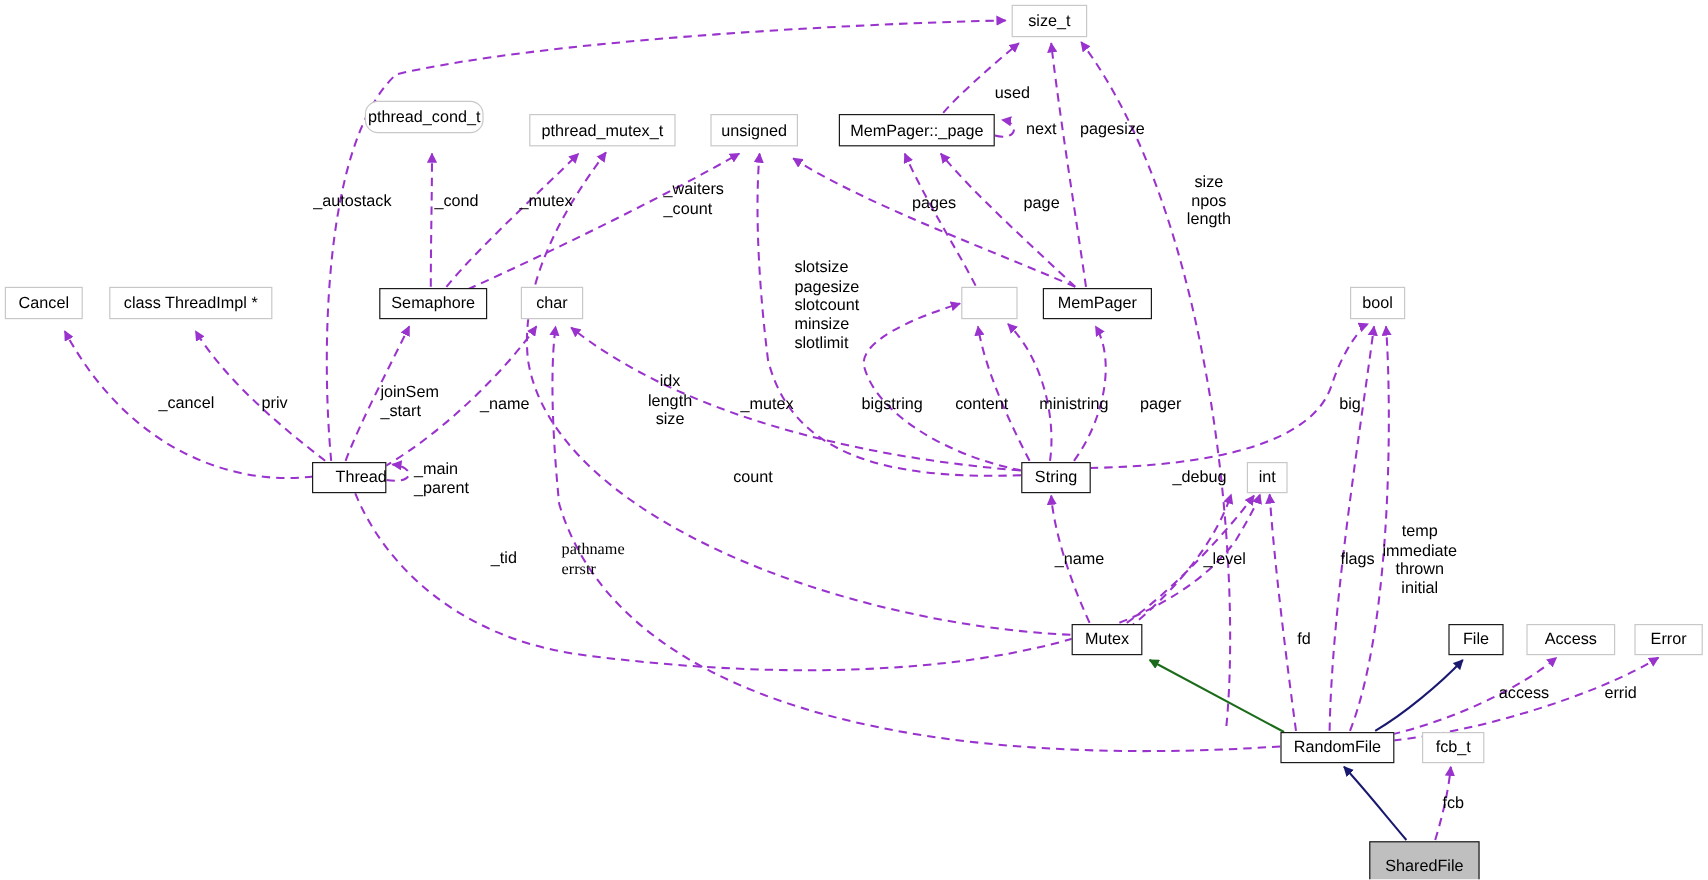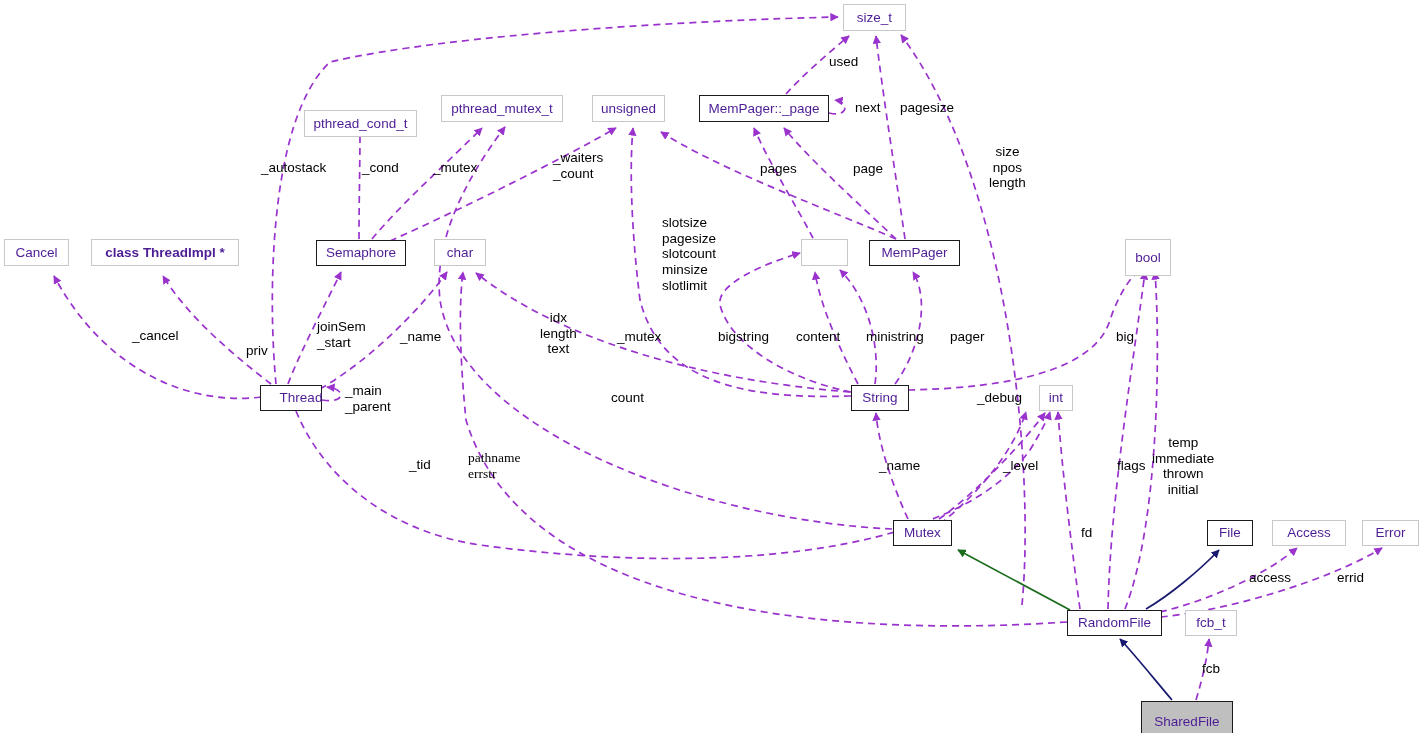--- a/index.html
+++ b/index.html
@@ -1,20 +1,20 @@
 <!DOCTYPE html>
 <html><head>
 <meta charset="utf-8">
 <style>
   html,body{margin:0;padding:0;background:#ffffff;}
   body{font-family:"Liberation Sans","DejaVu Sans",sans-serif;}
   #diagram{position:relative;width:1423px;height:733px;background:#ffffff;overflow:hidden;}
   #edges{position:absolute;left:0;top:0;width:1423px;height:733px;}
   .node{position:absolute;box-sizing:border-box;display:flex;align-items:center;justify-content:center;
-        background:#ffffff;font-size:13.5px;color:#4c1d95;white-space:nowrap;line-height:1;}
+        background:#ffffff;font-size:13.5px;color:#000000;white-space:nowrap;line-height:1;}
   .node.plain{border:1px solid #c8c8c8;}
   .node.cls{border:1.6px solid #1b1b1b;}
   .node.hl{border:1.6px solid #1b1b1b;background:#bfbfbf;}
   .elabel{position:absolute;font-size:13.5px;color:#000000;line-height:1.16;white-space:pre;}
   .elabel.c{text-align:center;}
   .elabel.l{text-align:left;}
 </style>
 </head>
 <body>
 
@@ -113,72 +113,72 @@
       <path d="M 1172,700 C 1155,680 1135,655 1120,639"></path>
     </g>
 
     <g id="g-protected" fill="none" stroke="#1a6b1a" stroke-width="1.7" marker-end="url(#ah-green)">
 
       <path d="M 1070,610 L 958,550"></path>
     </g>
   </svg>
 
   <div class="node plain" style="left:843px;top:4px;width:63px;height:27px;">size_t</div>
-  <div class="node plain" style="left:304px;top:110px;width:113px;height:27px;">pthread_cond_t</div>
+  <div class="node plain" style="left:304px;top:84px;width:99px;height:27px;border-radius:11px;">pthread_cond_t</div>
   <div class="node plain" style="left:441px;top:95px;width:122px;height:27px;">pthread_mutex_t</div>
   <div class="node plain" style="left:592px;top:95px;width:73px;height:27px;">unsigned</div>
   <div class="node cls" style="left:699px;top:95px;width:130px;height:27px;">MemPager::_page</div>
 
   <div class="node plain" style="left:4px;top:239px;width:65px;height:27px;">Cancel</div>
-  <div class="node plain" style="left:91px;top:239px;width:148px;height:27px;font-weight:bold;">class ThreadImpl *</div>
+  <div class="node plain" style="left:91px;top:239px;width:136px;height:27px;">class ThreadImpl *</div>
   <div class="node cls" style="left:316px;top:240px;width:90px;height:26px;">Semaphore</div>
   <div class="node plain" style="left:434px;top:239px;width:52px;height:27px;">char</div>
   <div class="node plain" style="left:801px;top:239px;width:47px;height:27px;"></div>
   <div class="node cls" style="left:869px;top:240px;width:91px;height:26px;">MemPager</div>
-  <div class="node plain" style="left:1125px;top:239px;width:46px;height:37px;">bool</div>
+  <div class="node plain" style="left:1125px;top:239px;width:46px;height:27px;">bool</div>
 
   <div class="node cls" style="left:260px;top:385px;width:62px;height:26px;padding-left:20px;">Thread</div>
   <div class="node cls" style="left:851px;top:385px;width:58px;height:26px;">String</div>
   <div class="node plain" style="left:1039px;top:385px;width:34px;height:26px;">int</div>
 
   <div class="node cls" style="left:893px;top:520px;width:59px;height:26px;">Mutex</div>
   <div class="node cls" style="left:1207px;top:520px;width:46px;height:26px;">File</div>
   <div class="node plain" style="left:1272px;top:520px;width:74px;height:26px;">Access</div>
   <div class="node plain" style="left:1362px;top:520px;width:57px;height:26px;">Error</div>
 
   <div class="node cls" style="left:1067px;top:610px;width:95px;height:26px;">RandomFile</div>
   <div class="node plain" style="left:1185px;top:610px;width:52px;height:26px;">fcb_t</div>
   <div class="node hl" style="left:1141px;top:701px;width:92px;height:41px;">SharedFile</div>
 
-  <div class="elabel l" style="left:829px;top:54px;">used</div>
+  <div class="elabel l" style="left:829px;top:70px;">used</div>
   <div class="elabel l" style="left:855px;top:100px;">next</div>
   <div class="elabel l" style="left:900px;top:100px;">pagesize</div>
   <div class="elabel c" style="left:989px;top:144px;">size
 npos
 length</div>
   <div class="elabel l" style="left:261px;top:160px;">_autostack</div>
   <div class="elabel l" style="left:362px;top:160px;">_cond</div>
   <div class="elabel l" style="left:433px;top:160px;">_mutex</div>
   <div class="elabel l" style="left:553px;top:150px;">_waiters
 _count</div>
   <div class="elabel l" style="left:760px;top:161px;">pages</div>
   <div class="elabel l" style="left:853px;top:161px;">page</div>
   <div class="elabel l" style="left:662px;top:215px;">slotsize
 pagesize
 slotcount
 minsize
 slotlimit</div>
   <div class="elabel l" style="left:132px;top:328px;">_cancel</div>
-  <div class="elabel l" style="left:218px;top:343px;margin-left:28px;">priv</div>
+  <div class="elabel l" style="left:218px;top:328px;">priv</div>
   <div class="elabel l" style="left:317px;top:319px;">joinSem
 _start</div>
   <div class="elabel l" style="left:400px;top:329px;">_name</div>
   <div class="elabel c" style="left:540px;top:310px;">idx
 length
-text</div>
+size</div>
   <div class="elabel l" style="left:617px;top:329px;">_mutex</div>
   <div class="elabel l" style="left:718px;top:329px;">bigstring</div>
   <div class="elabel l" style="left:796px;top:329px;">content</div>
   <div class="elabel l" style="left:866px;top:329px;">ministring</div>
   <div class="elabel l" style="left:950px;top:329px;">pager</div>
   <div class="elabel l" style="left:1104px;top:329px;padding-left:12px;">big</div>
   <div class="elabel l" style="left:345px;top:383px;">_main
 _parent</div>
   <div class="elabel l" style="left:611px;top:390px;">count</div>
   <div class="elabel l" style="left:977px;top:390px;">_debug</div>

